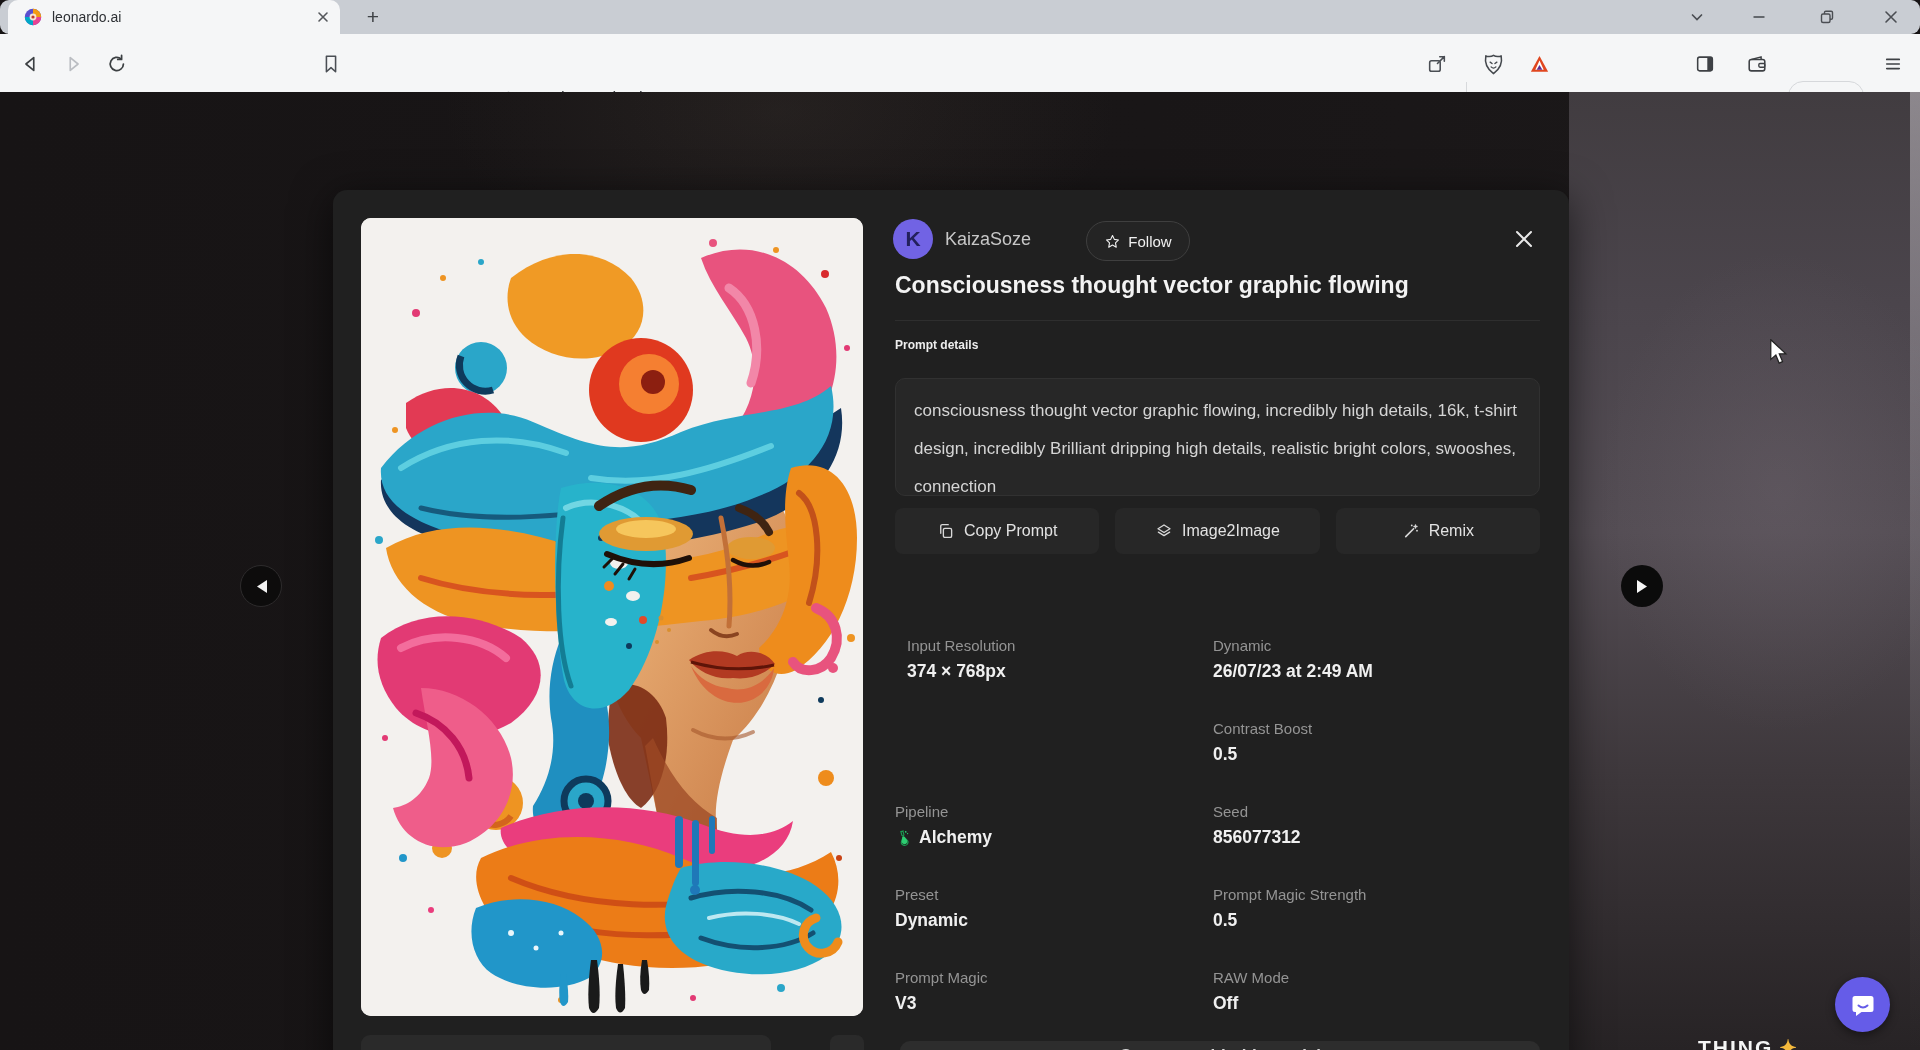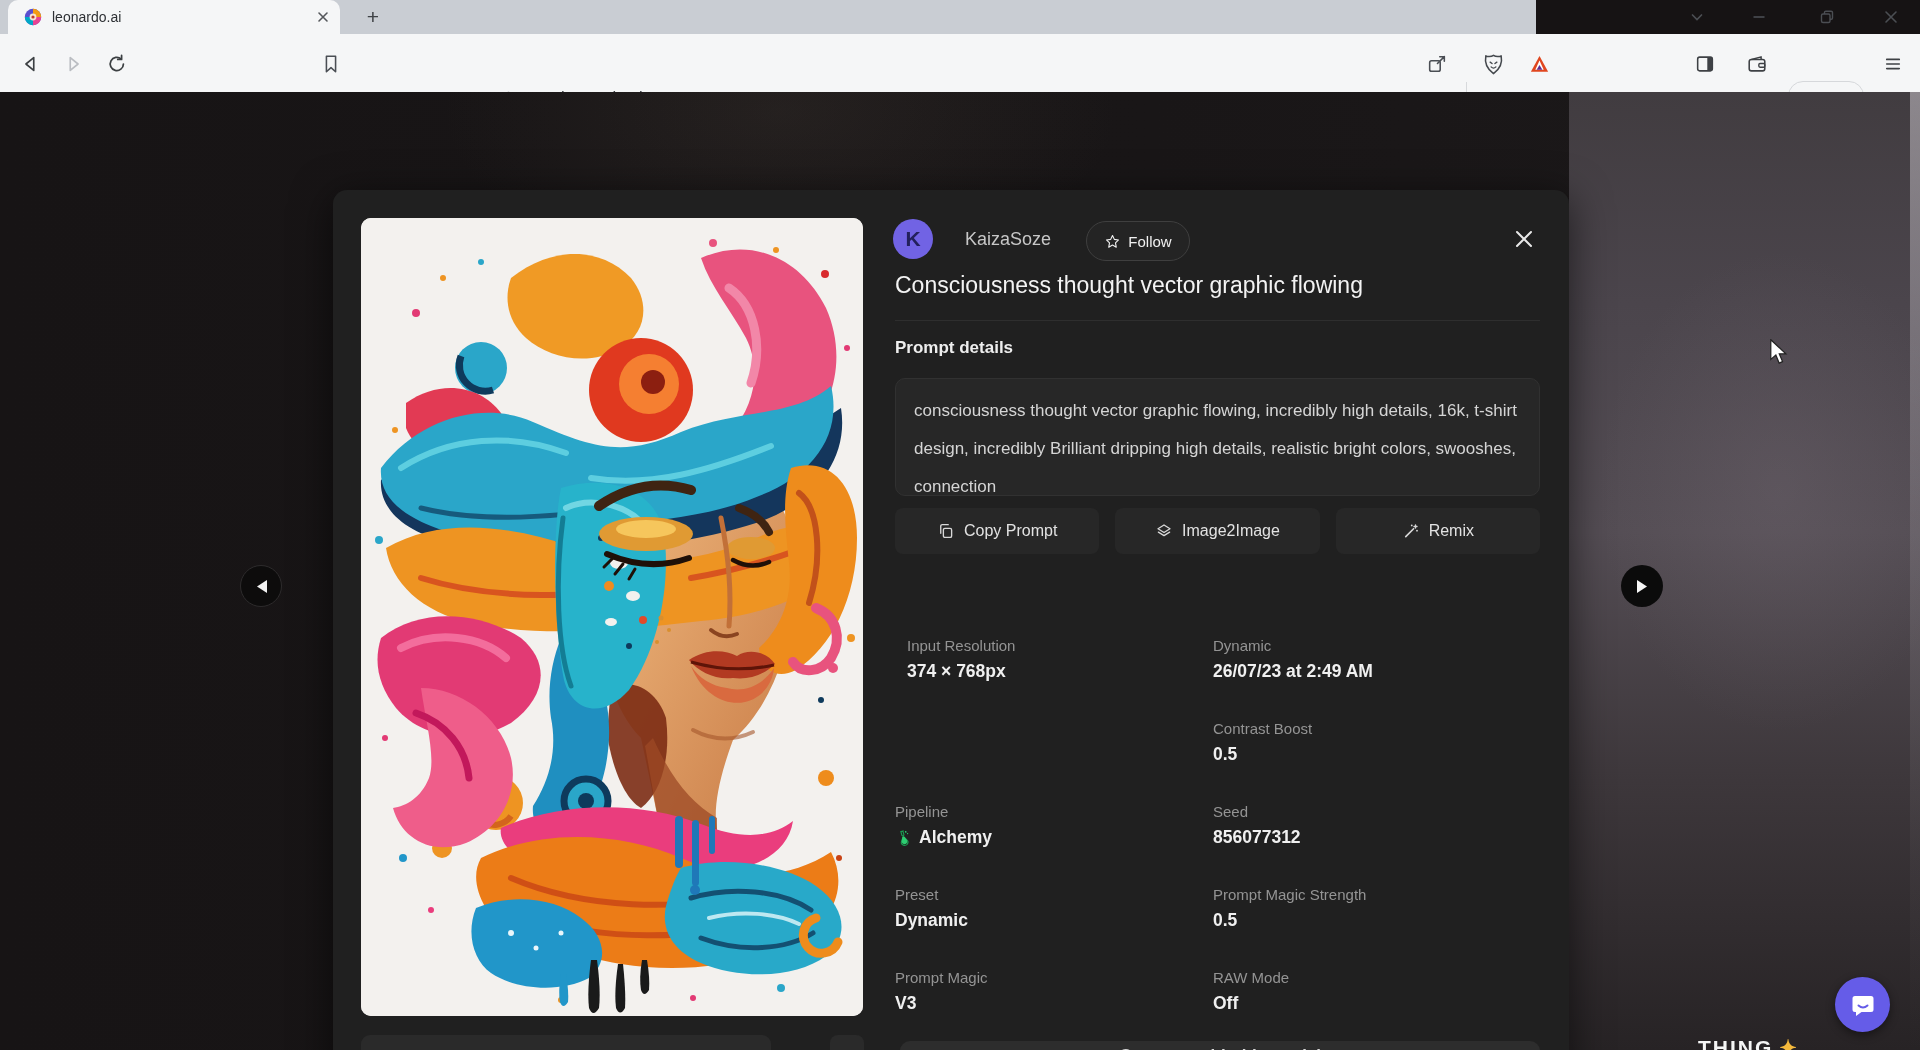--- a/index.html
+++ b/index.html
@@ -1,21 +1,21 @@
 <!DOCTYPE html>
 <html><head>
 <meta charset="utf-8">
 <style>
   * { margin:0; padding:0; box-sizing:border-box; }
   html,body { background:#000; }
   body { font-family:"Liberation Sans", sans-serif; }
   .screen { position:relative; width:1920px; height:1050px; overflow:hidden; background:#161314; }
 
   
-  .tabbar { position:absolute; left:0; top:0; width:1536px; height:34px; background:#c9cdd3; }
+  .tabbar { position:absolute; left:0; top:0; width:1920px; height:34px; background:#c9cdd3;border-radius:9px; }
   .tab { position:absolute; left:8px; top:0; width:332px; height:34px; background:#f5f6f7;
          border-radius:10px 10px 0 0; display:flex; align-items:center; padding:0 10px 0 16px; }
   .tab-title { font-size:14px; color:#2e3135; flex:1; margin-left:10px; white-space:nowrap; overflow:hidden; }
   .icon-btn { display:flex; align-items:center; justify-content:center; }
   .newtab { position:absolute; left:358px; top:3px; width:30px; height:28px; color:#3f4246; font-size:21px;
             display:flex; align-items:center; justify-content:center; }
   .winctl { position:absolute; top:0; height:34px; width:46px; display:flex; align-items:center; justify-content:center; color:#4b4e53; }
 
   .toolbar { position:absolute; left:0; top:34px; width:1920px; height:58px; background:#f5f6f7; }
   .tb-icon { position:absolute; top:17px; width:26px; height:26px; display:flex; align-items:center; justify-content:center; }
@@ -43,29 +43,29 @@
   .modal { position:absolute; left:333px; top:98px; width:1236px; height:980px;
            background:#202020; border-radius:14px; box-shadow:0 8px 40px rgba(0,0,0,.6); }
   .image-card { position:absolute; left:28px; top:28px; width:502px; height:798px;
                 background:#f3f1ee; border-radius:10px; overflow:hidden; }
   .mini-card { position:absolute; left:28px; top:845px; width:410px; height:42px; background:#2a2a2a; border-radius:9px; }
   .mini-square { position:absolute; left:497px; top:845px; width:34px; height:42px; background:#2a2a2a; border-radius:8px; }
 
   .avatar { position:absolute; left:560px; top:29px; width:40px; height:40px; border-radius:50%;
             background:#7163e4; display:flex; align-items:center; justify-content:center;
             color:#23205c; font-size:21px; font-weight:bold; }
-  .user-name { position:absolute; left:612px; top:39px; font-size:18px; color:#c7c7c7;margin-left:20px; }
+  .user-name { position:absolute; left:612px; top:39px; font-size:18px; color:#c7c7c7; }
   .follow-btn { position:absolute; left:753px; top:31px; width:104px; height:40px; border:1px solid #3f3f3f;
                 border-radius:20px; background:#242424; display:flex; align-items:center; justify-content:center;
                 gap:7px; color:#f0f0f0; font-size:15px;text-align:right; }
   .modal-close { position:absolute; left:1178px; top:36px; width:26px; height:26px; color:#e9e9e9; }
 
-  .modal-title { position:absolute; left:562px; top:82px; width:640px; font-size:23px; font-weight:normal; color:#f3f3f3; }
+  .modal-title { position:absolute; left:562px; top:82px; width:640px; font-size:23px; font-weight:bold; color:#f3f3f3; }
   .title-divider { position:absolute; left:562px; top:130px; width:645px; height:1px; background:#2e2e2e; }
-  .section-title { position:absolute; left:562px; top:148px; font-size:17px; font-weight:bold; color:#eeeeee; }
+  .section-title { position:absolute; left:562px; top:148px; font-size:12px; font-weight:bold; color:#eeeeee; }
 
   .prompt-box { position:absolute; left:562px; top:188px; width:645px; height:118px; background:#272727;
                 border:1px solid #313131; border-radius:10px; padding:13px 18px; font-size:17px;
                 line-height:38px; color:#d5d5d5; }
 
   .actions { position:absolute; left:562px; top:318px; width:645px; display:flex; gap:16px; }
   .action-btn { flex:1; height:46px; background:#272727; border-radius:8px; display:flex; align-items:center;
                 justify-content:center; gap:9px; color:#e2e2e2; font-size:16px; }
 
   .details { position:absolute; left:562px; top:447px; width:645px; height:380px; }

